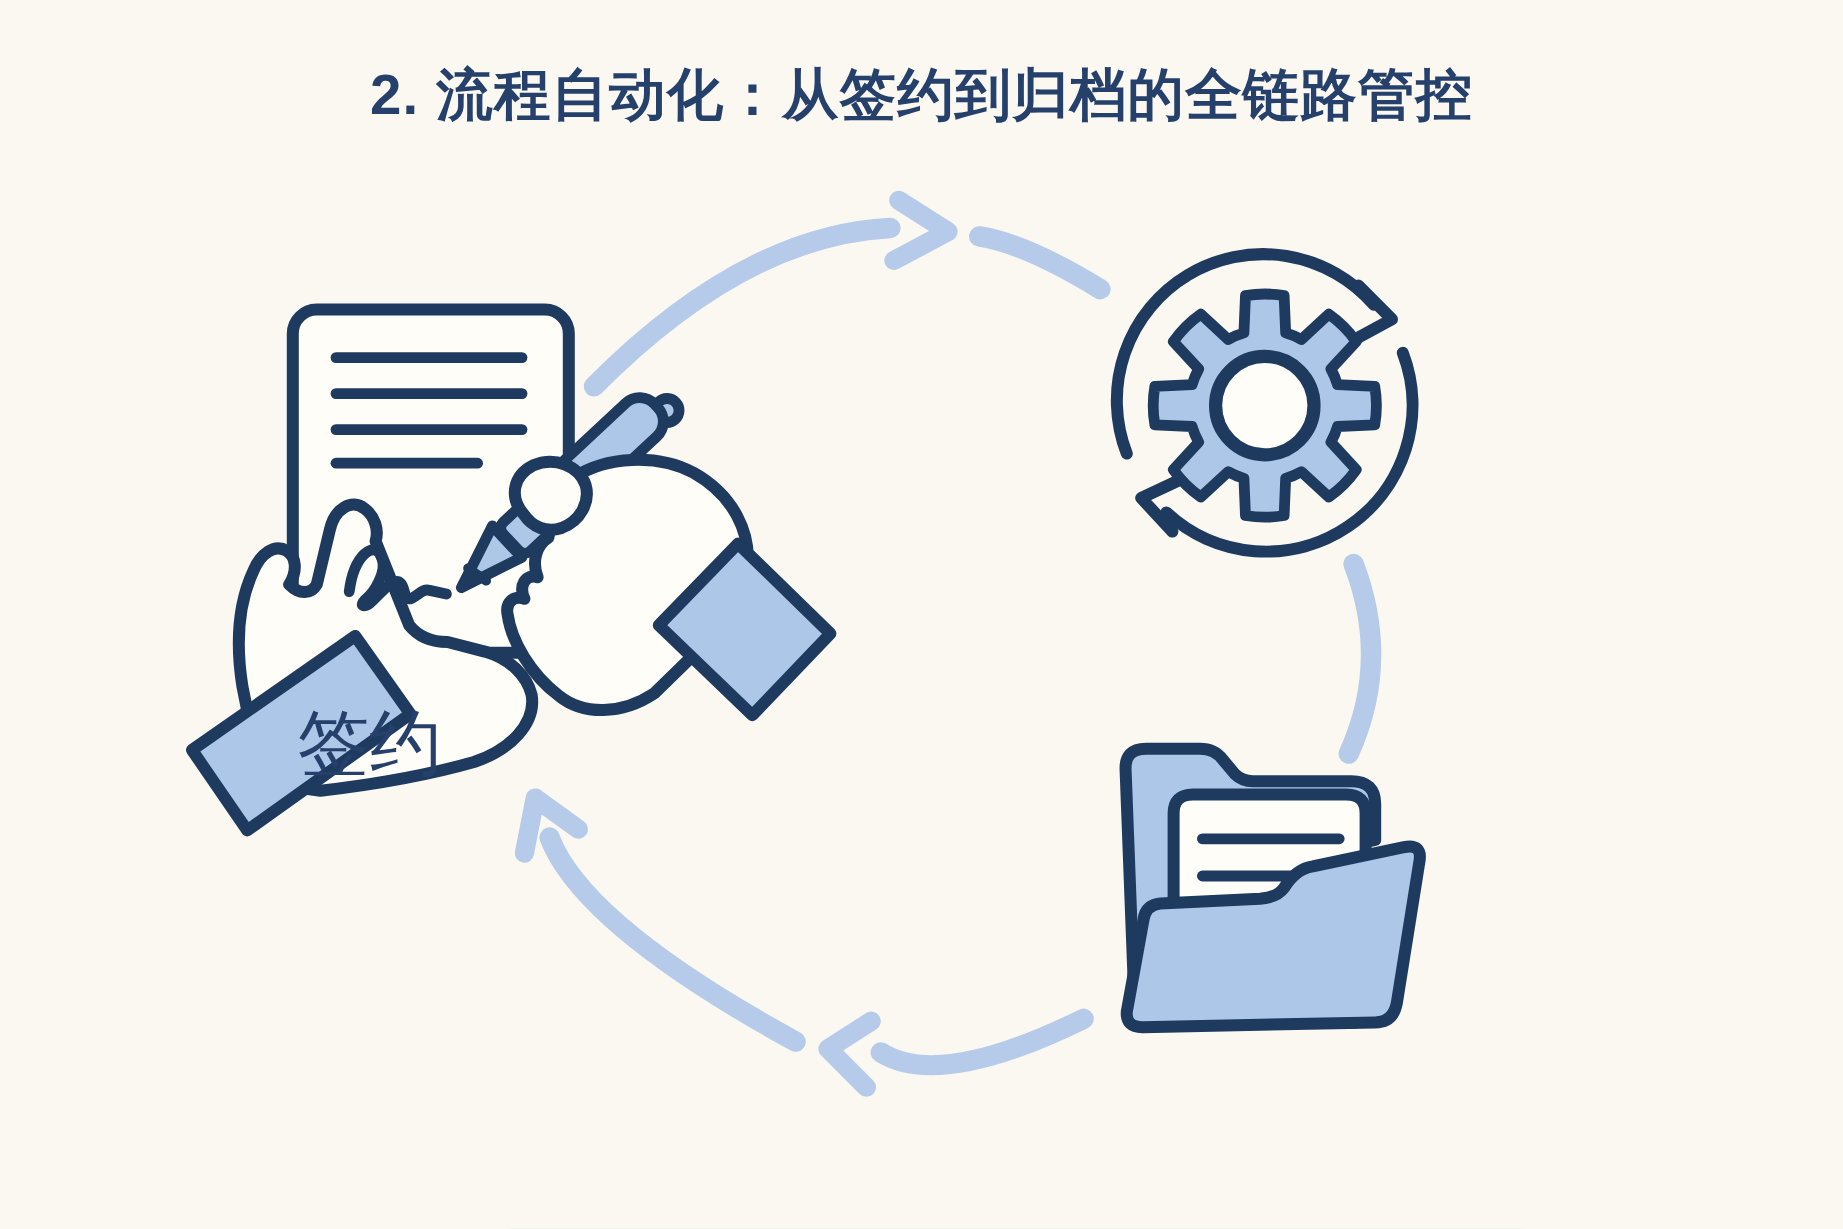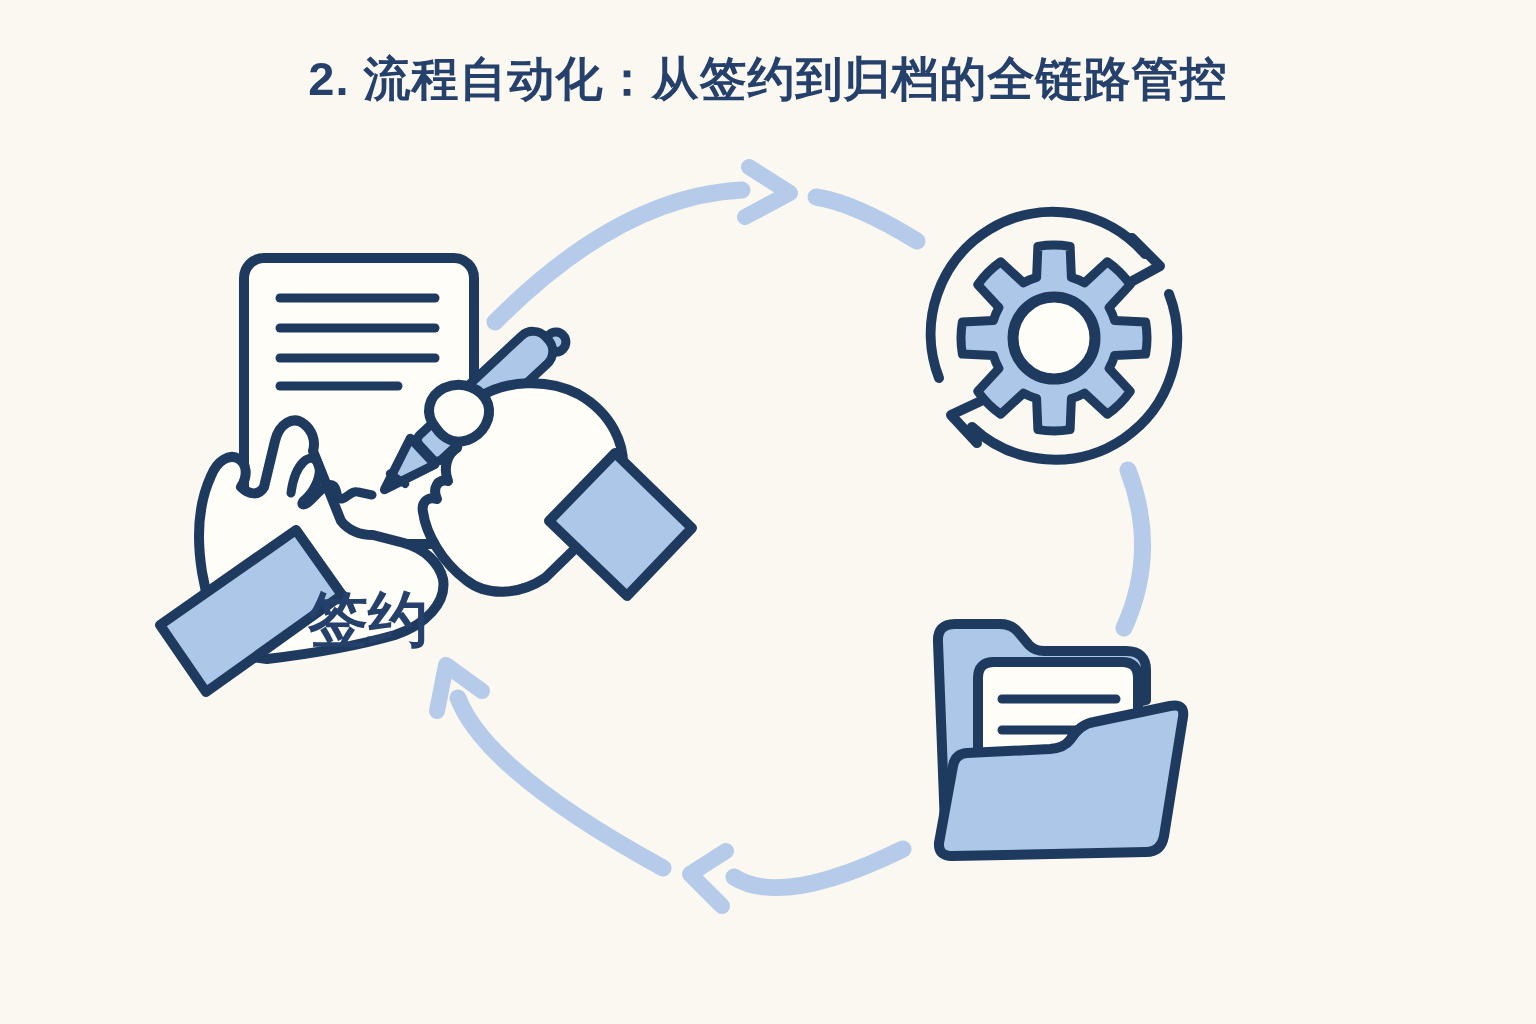--- a/index.html
+++ b/index.html
@@ -7,22 +7,22 @@
     position:relative;width:1536px;height:1024px;overflow:hidden;
     background:var(--background,#faf8f0);
     font-family:"Liberation Sans","DejaVu Sans",sans-serif;
   }
   .slide-title{
     position:absolute;top:48px;left:0;width:100%;
     text-align:center;font-size:47px;font-weight:800;
     color:var(--title-navy,#25416b);letter-spacing:1px;white-space:nowrap;
   }
   .node-label{
-    position:absolute;width:240px;text-align:center;
-    font-size:60px;font-weight:700;color:var(--title-navy,#25416b);
+    position:absolute;width:240px;text-align:left;
+    font-size:60px;font-weight:400;color:var(--title-navy,#25416b);
   }
   .label-signing{left:248px;top:580px;}
   .label-archiving{left:928px;top:882px;}
   svg.diagram{position:absolute;left:0;top:0;}
   
   .ol{stroke:var(--outline-navy,#1e3a5e);stroke-linejoin:round;stroke-linecap:round;}
   .w10{stroke-width:10;}
   .w9{stroke-width:9;}
   .w11{stroke-width:11;}
   .fb{fill:var(--icon-fill-blue,#adc7e8);}

